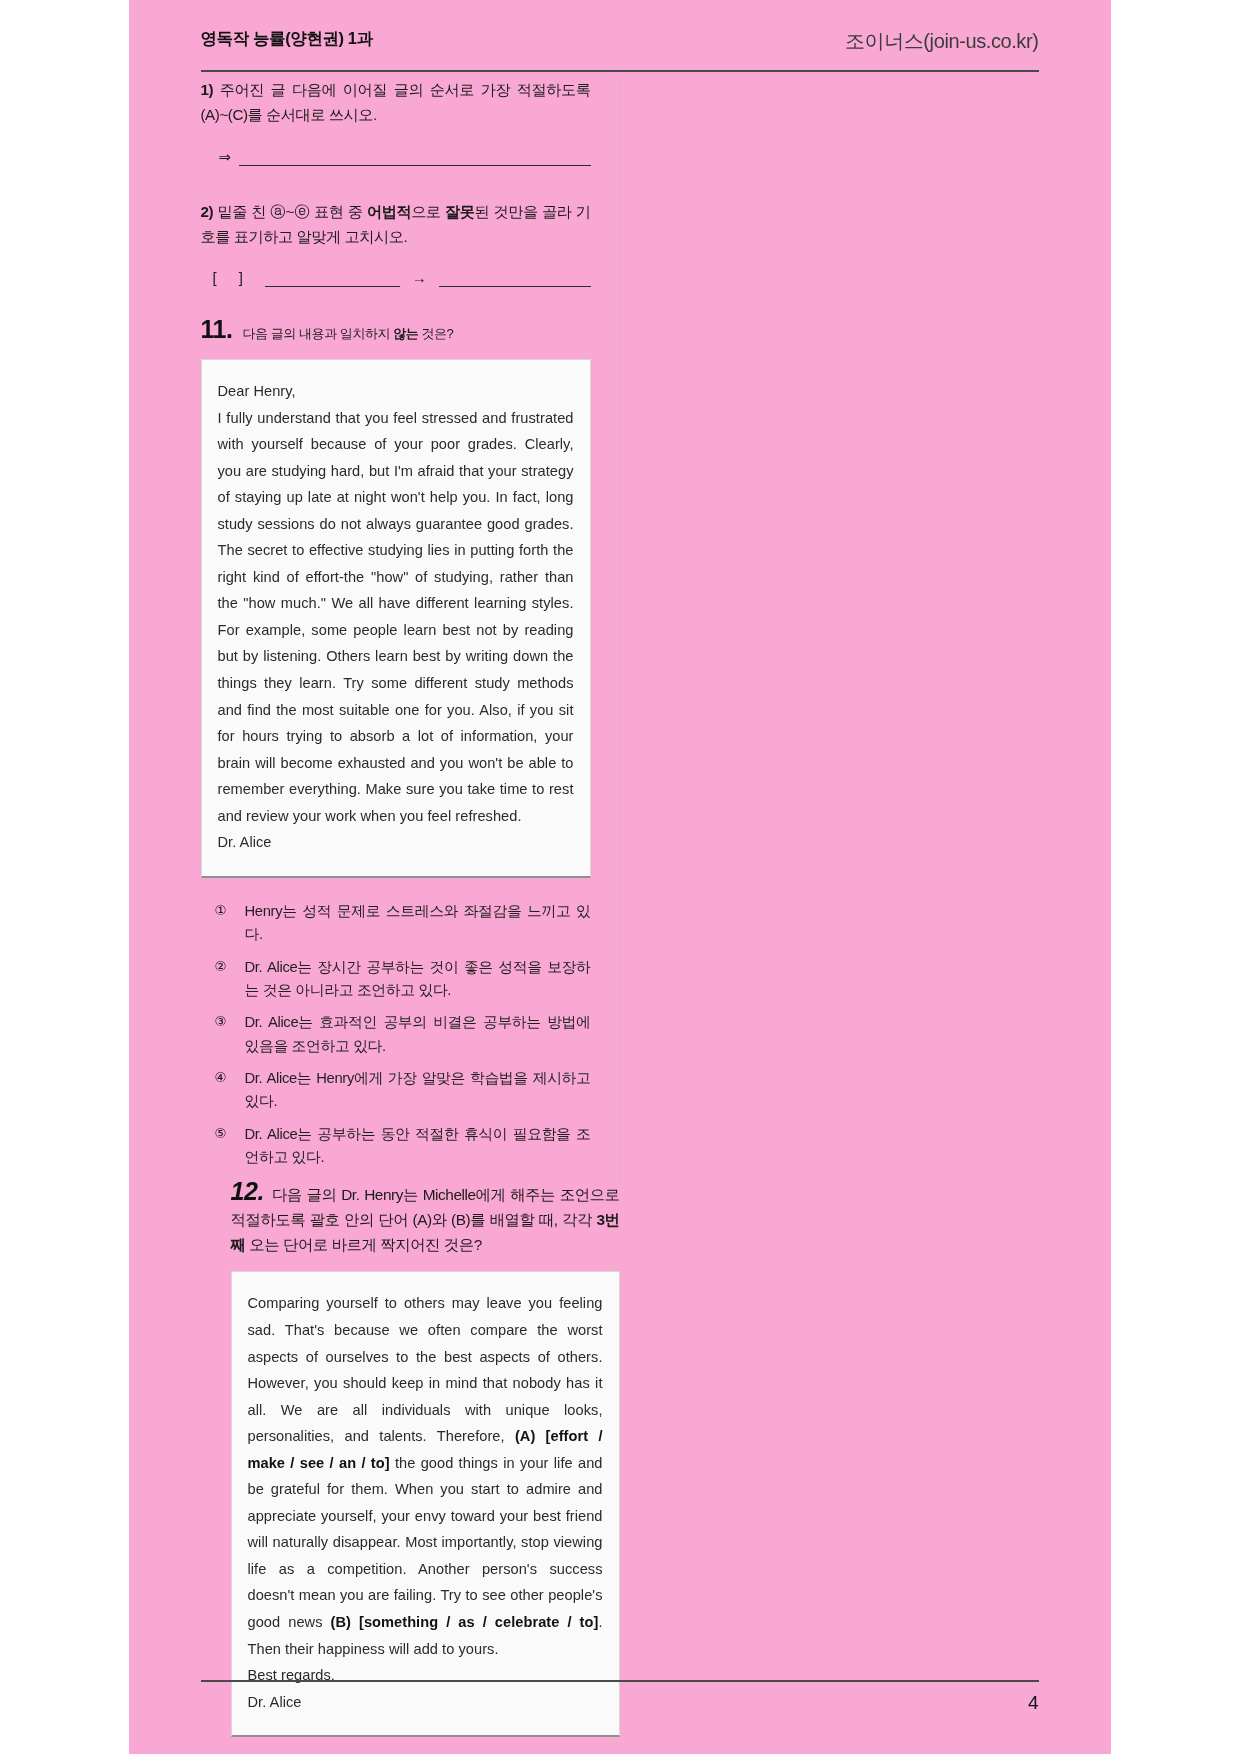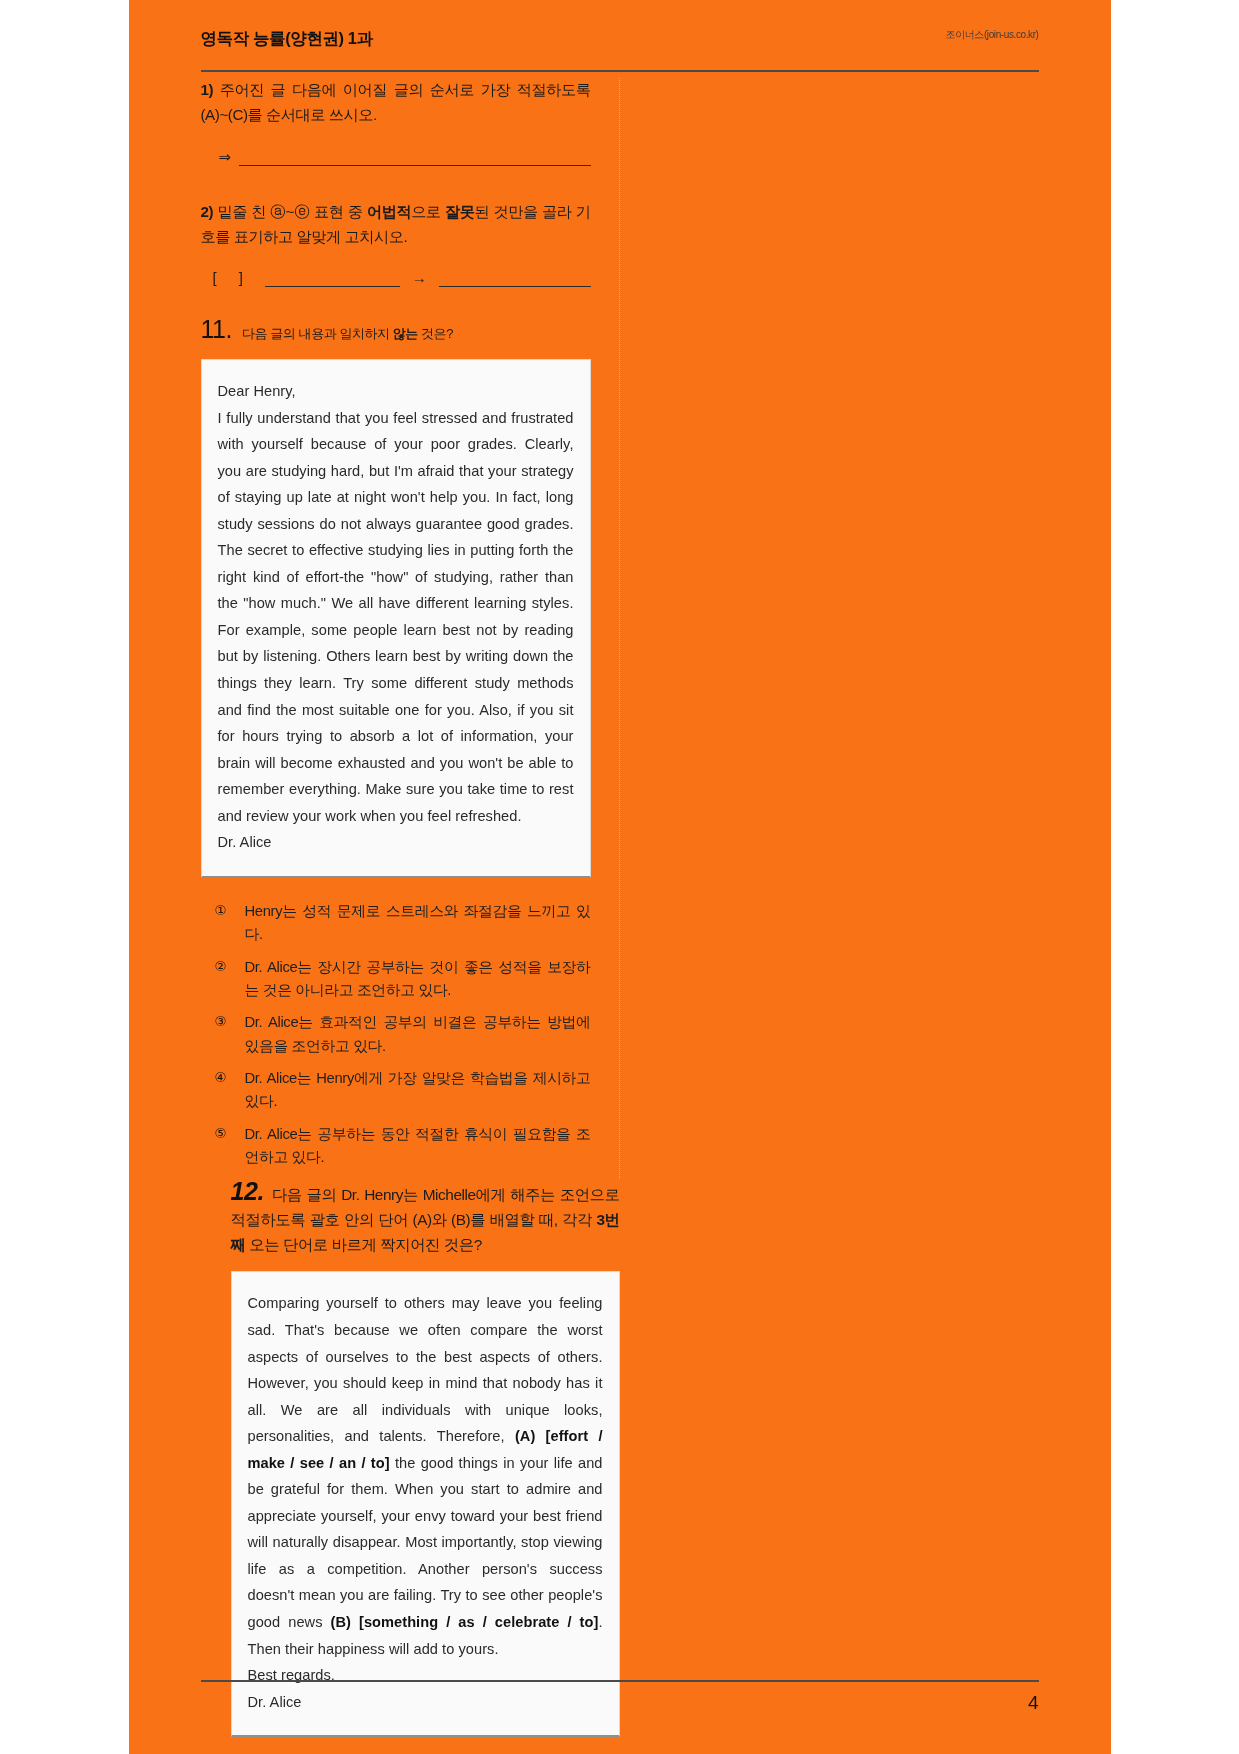--- a/index.html
+++ b/index.html
@@ -10,21 +10,21 @@
   body {
     font-family: "Liberation Sans", "DejaVu Sans", sans-serif;
     color: #1a1a1a;
     -webkit-font-smoothing: antialiased;
   }
   .page {
     position: relative;
     width: 982px;
     height: 1754px;
     margin: 0 auto;
-    background: #f97316;
+    background: #f9a8d4;
     box-sizing: border-box;
     padding: 0;
     overflow: hidden;
   }
 
   
   .header {
     position: absolute;
     left: 72px;
     right: 72px;
@@ -36,21 +36,21 @@
     border-bottom: 2px solid #4a4a4a;
     padding-bottom: 6px;
   }
   .header-title {
     font-size: 16.5px;
     font-weight: bold;
     letter-spacing: -0.4px;
     color: #111;
   }
   .header-site {
-    font-size: 10px;
+    font-size: 20px;
     color: #3b3b3b;
     letter-spacing: -0.4px;
   }
 
   
   .columns {
     position: absolute;
     left: 72px;
     right: 72px;
     top: 78px;
@@ -135,21 +135,21 @@
 
   
   .qhead {
     display: flex;
     align-items: baseline;
     margin: 30px 0 16px 0;
     letter-spacing: -0.45px;
   }
   .qhead .qnum {
     font-size: 25px;
-    font-weight: normal;
+    font-weight: bold;
     margin-right: 10px;
     line-height: 1;
     color: #111;
   }
   .qhead .qtext {
     font-size: 13px;
     line-height: 1.5;
     color: #1b1b1b;
   }
   .qhead-block {

